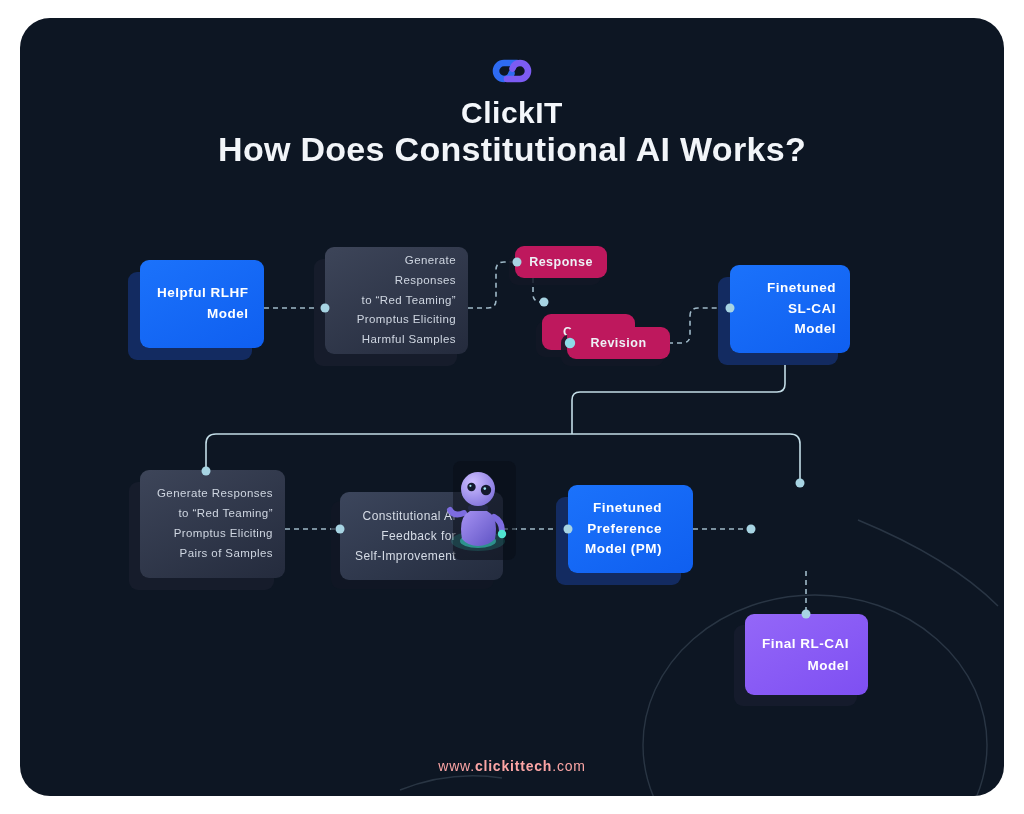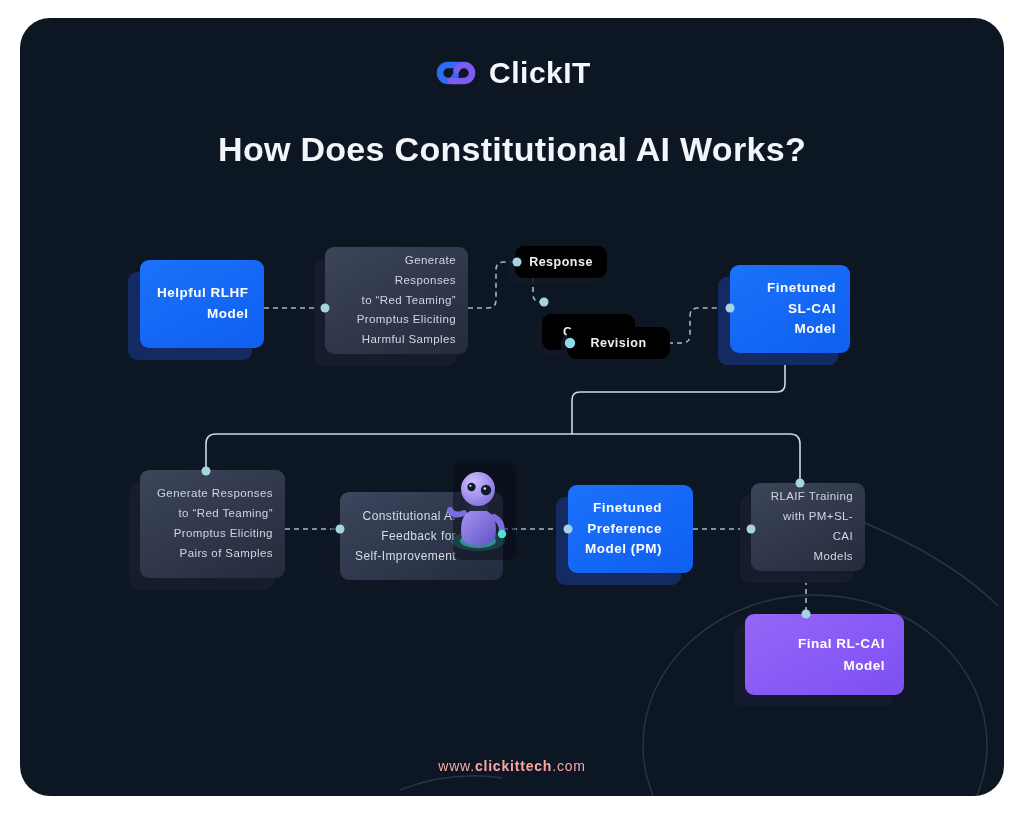--- a/index.html
+++ b/index.html
@@ -1,40 +1,40 @@
 <!DOCTYPE html>
 <html><head>
 <meta charset="utf-8">
 <style>
   html,body{margin:0;padding:0;background:#ffffff;}
   body{width:1024px;height:814px;position:relative;font-family:"Liberation Sans",sans-serif;-webkit-font-smoothing:antialiased;}
   .canvas{position:absolute;left:20px;top:18px;width:984px;height:778px;background:#0D1623;border-radius:30px;overflow:hidden;}
 
   
-  .brand-row{position:absolute;top:38px;left:0;width:100%;display:flex;align-items:center;justify-content:center;gap:10px;z-index:2;}
+  .brand-row{position:absolute;top:38px;left:0;width:100%;display:flex;align-items:center;justify-content:center;gap:10px;z-index:2;flex-direction:column;}
   .brand-text{color:#f4f7fb;font-size:30px;font-weight:800;letter-spacing:.5px;}
   .page-title{position:absolute;top:112px;left:0;width:100%;text-align:center;color:#f2f5f9;font-size:34px;font-weight:700;letter-spacing:.3px;z-index:2;}
 
   
   .node{position:absolute;border-radius:9px;z-index:2;display:flex;align-items:center;}
   .nlabel{white-space:pre-line;display:block;text-align:right;}
 
   .node.blue{background:linear-gradient(150deg,#1B72FB 0%,#0F5FF0 100%);box-shadow:-12px 12px 0 0 #132B61;}
   .node.blue .nlabel{color:#ffffff;font-size:13.5px;font-weight:700;letter-spacing:.5px;line-height:1.55;padding:0 14px 0 17px;}
 
   .node.dark{background:linear-gradient(150deg,#3D4559 0%,#242B3D 100%);box-shadow:-11px 12px 0 0 #161C2B;}
   .node.dark .nlabel{color:#CFD6E1;font-size:11.5px;font-weight:500;letter-spacing:.4px;line-height:1.72;padding:0 12px 0 17px;}
 
-  .node.small{background:linear-gradient(150deg,#3941556 0%,#2A3146 40%,#232A3C 100%);background-color:#000000;box-shadow:-6px 7px 0 0 rgba(19,24,38,.85);justify-content:center;}
+  .node.small{background:linear-gradient(150deg,#3941556 0%,#2A3146 40%,#232A3C 100%);background-color:#be185d;box-shadow:-6px 7px 0 0 rgba(19,24,38,.85);justify-content:center;}
   .node.small .nlabel{color:#EDF1F6;font-size:12.5px;font-weight:700;letter-spacing:.5px;}
 
   .node.ghost{background:linear-gradient(150deg,rgba(73,83,108,.78) 0%,rgba(42,50,70,.78) 100%);box-shadow:-9px 9px 0 0 rgba(18,23,37,.6);}
   .node.ghost .nlabel{color:#D6DCE6;font-size:12px;font-weight:500;letter-spacing:.4px;line-height:1.68;padding:0 10px 0 15px;}
 
-  .node.purple{background:linear-gradient(150deg,#9467F8 0%,#7E4FF2 100%);box-shadow:-11px 11px 0 0 #151B2C;padding-left:36px;}
+  .node.purple{background:linear-gradient(150deg,#9467F8 0%,#7E4FF2 100%);box-shadow:-11px 11px 0 0 #151B2C;}
   .node.purple .nlabel{color:#ffffff;font-size:13.5px;font-weight:700;letter-spacing:.5px;line-height:1.6;padding:0 12px 0 17px;}
 
   svg.layer{position:absolute;left:0;top:0;width:984px;height:778px;pointer-events:none;}
   #lines{z-index:1;}
   #dots{z-index:5;}
   .robot-backdrop{position:absolute;left:433px;top:443px;width:63px;height:99px;background:rgba(8,12,22,.5);border-radius:8px;z-index:3;}
   #robot{position:absolute;left:424px;top:443px;width:72px;height:92px;z-index:4;}
 
   
   .footer{position:absolute;bottom:22px;left:0;width:100%;text-align:center;color:#fca5a5;font-size:14px;letter-spacing:.8px;z-index:2;}
@@ -112,25 +112,20 @@
   <div class="node ghost" style="left:320px;top:474px;width:163px;height:88px;">
     <span class="nlabel">Constitutional AI
 Feedback for
 Self-Improvement</span>
   </div>
   <div class="node blue" style="left:548px;top:467px;width:125px;height:88px;">
     <span class="nlabel">Finetuned
 Preference
 Model (PM)</span>
   </div>
-  <div class="node dark" style="left:731px;top:465px;width:114px;height:88px;">
-    <span class="nlabel">RLAIF Training
-with PM+SL-CAI
-Models</span>
-  </div>
   <div class="node purple" style="left:725px;top:596px;width:123px;height:81px;">
     <span class="nlabel">Final RL-CAI
 Model</span>
   </div>
 
   <div class="robot-backdrop"></div>
   <svg id="robot" viewBox="0 0 72 92">
     <defs>
       <linearGradient id="rbody" x1="0" y1="0" x2="1" y2="1">
         <stop offset="0" stop-color="#A894F4"></stop>

